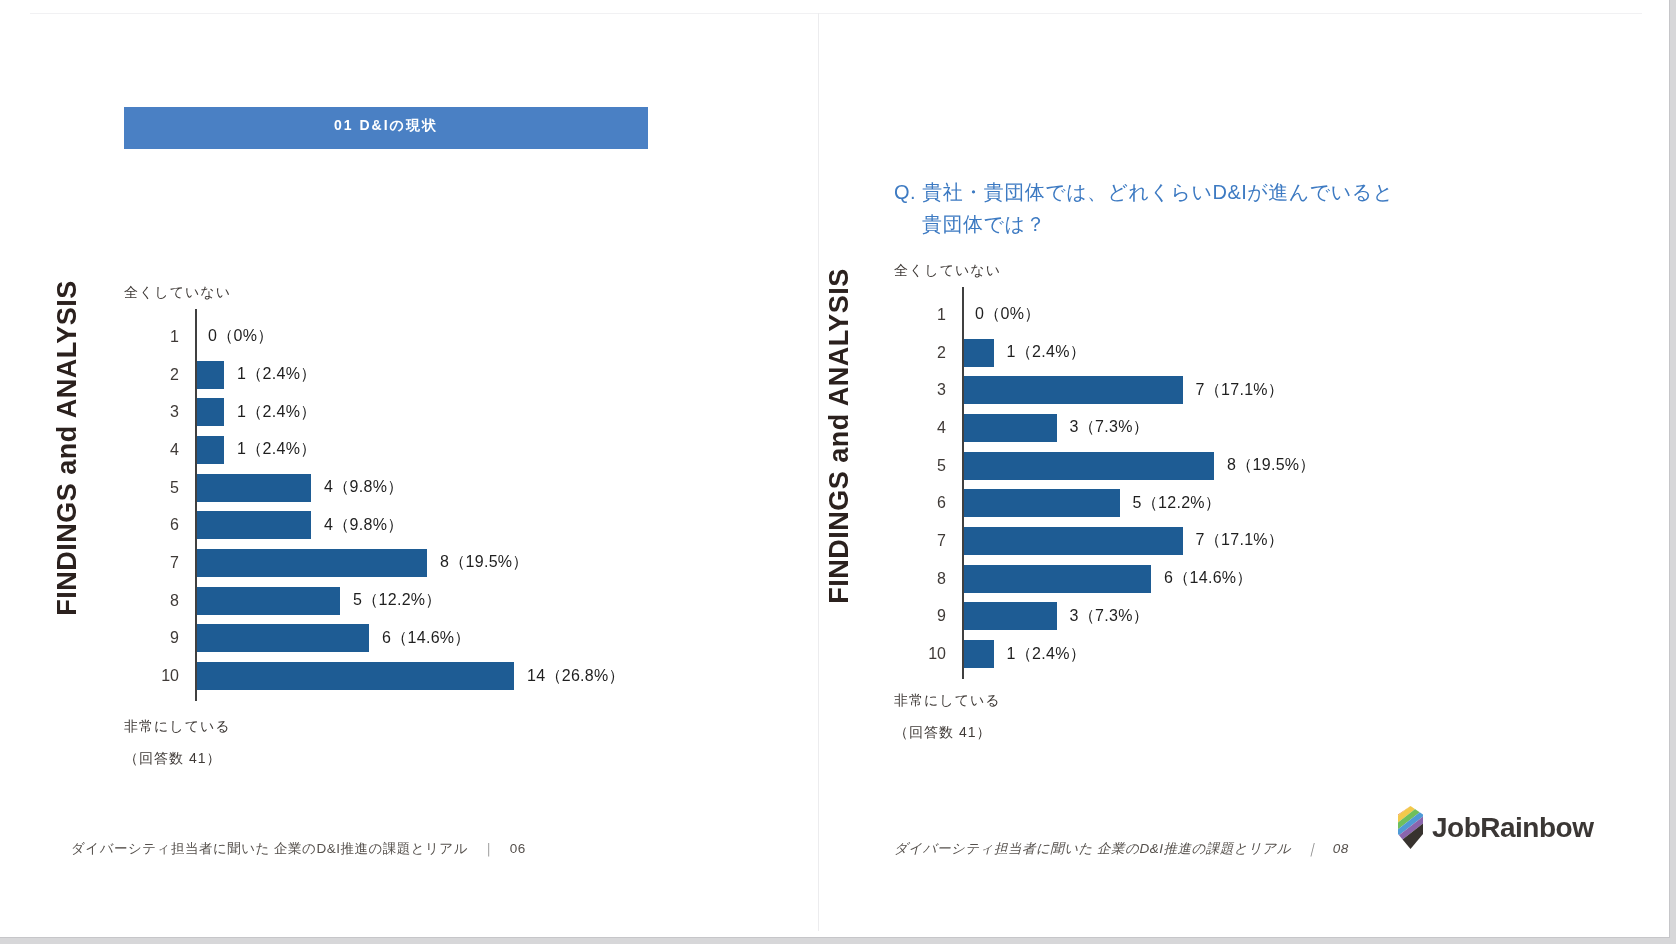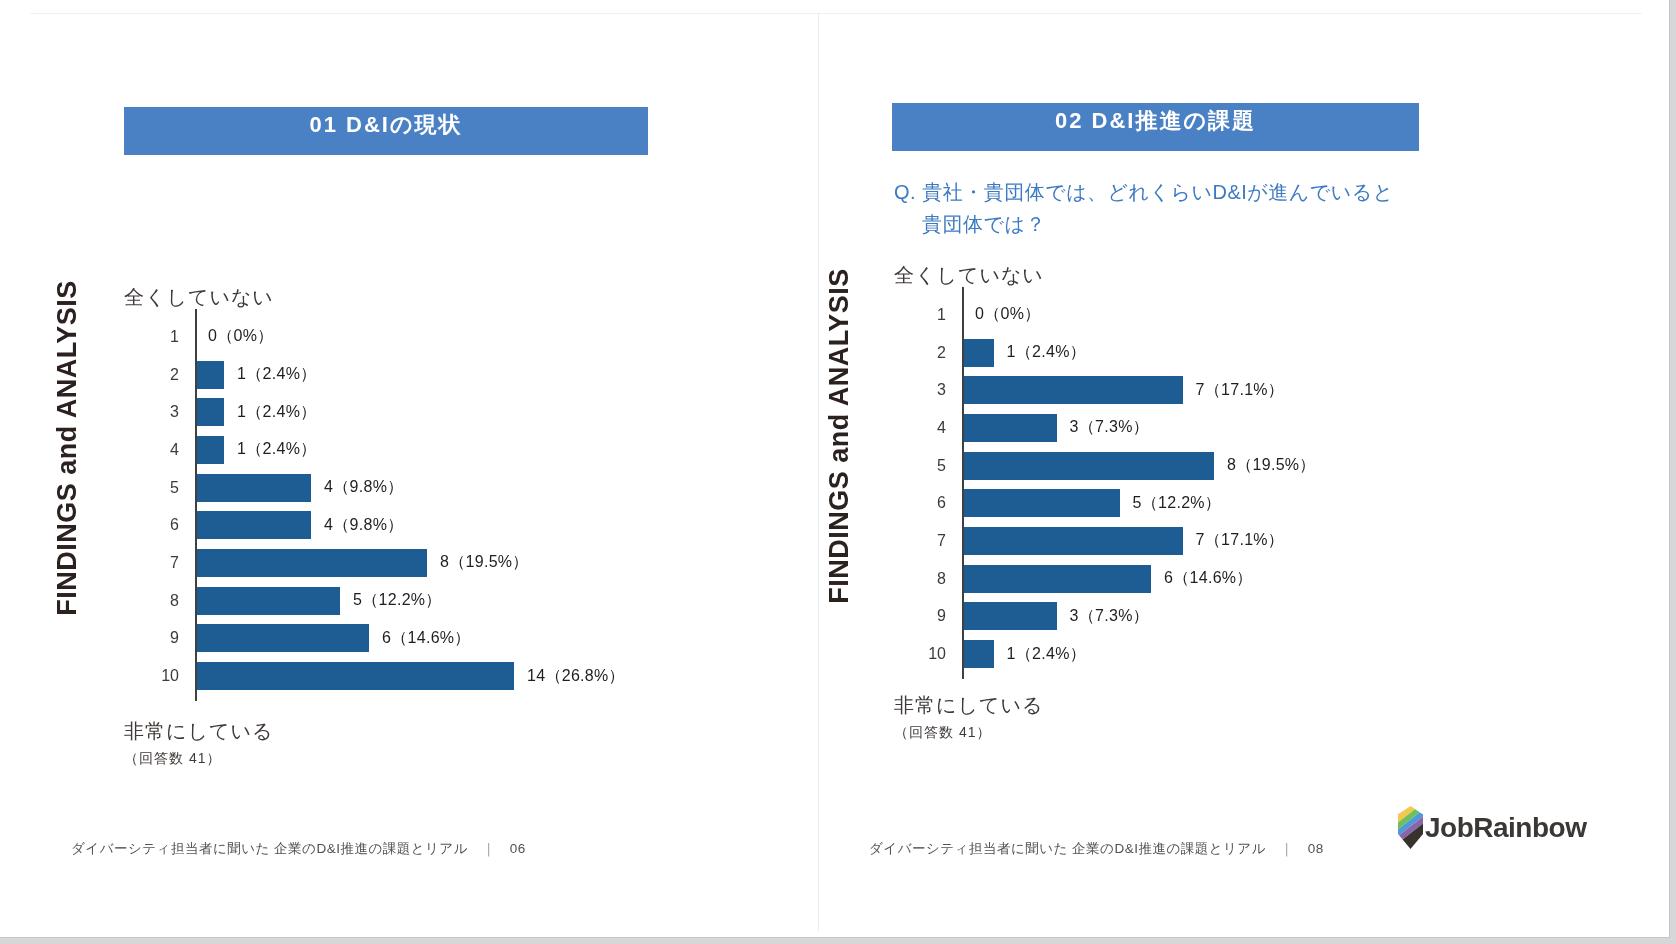--- a/index.html
+++ b/index.html
@@ -11,40 +11,40 @@
   }
   .sheet {
     position:absolute; left:0; top:0; width:1670px; height:938px;
     background:#ffffff; box-sizing:border-box;
     border-right:1px solid #c6c6c9; border-bottom:1px solid #c6c6c9;
   }
   .top-hairline { position:absolute; left:30px; top:13px; width:1612px; height:1px; background:#f1f1f3; }
   .page-divider { position:absolute; left:818px; top:13px; width:1px; height:918px; background:#ececee; }
 
   .banner {
-    position:absolute; height:48px; line-height:36px; text-align:center;
-    background:var(--banner); color:#ffffff; font-size:22px; font-weight:700; letter-spacing:2px;
+    position:absolute; height:42px; line-height:36px; text-align:center;
+    background:var(--banner); color:#ffffff; font-size:14px; font-weight:700; letter-spacing:2px;
   }
   .banner-left  { left:124px; top:107px; width:524px; }
   .banner-right { left:892px; top:103px; width:527px; }
 
   .sec-title {
     position:absolute; left:124px; top:176px;
     font-size:30px; font-weight:800; letter-spacing:2px; color:var(--heading);
   }
   .question {
     position:absolute; color:var(--question);
     font-size:20px; font-weight:400; letter-spacing:0.5px; line-height:32px;
   }
   .q-left  { left:124px; top:245px; }
   .q-right { left:894px; top:176px; }
   .q-line2 { padding-left:28px; }
 
   .scale-label {
-    position:absolute; font-size:20px; color:var(--text); letter-spacing:1px;text-align:center;
+    position:absolute; font-size:14px; color:var(--text); letter-spacing:1px;text-align:center;
   }
   .respondents {
     position:absolute; font-size:14px; color:var(--text); letter-spacing:1px;
   }
 
   .chart { position:absolute; }
   .chart .axis {
     position:absolute; left:64px; top:-9px; width:1.5px; height:392px; background:var(--axis);
   }
   .crow { display:flex; align-items:center; height:37.7px; }
@@ -63,24 +63,24 @@
     font-size:27px; font-weight:800; letter-spacing:0.5px; white-space:nowrap;
     color:var(--findings);
   }
   .vlabel-left  { left:50px;  top:628px; }
   .vlabel-right { left:822px; top:616px; }
 
   .footer {
     position:absolute; top:840px; font-size:13.5px; color:var(--footer); letter-spacing:0.5px;margin-left:16px;
   }
   .footer-left  { left:55px; }
-  .footer-right { left:853px; }
+  .footer-right { left:878px;font-style:italic; }
   .footer .sep { margin:0 14px; color:#8a8a8a; }
 
-  .logo { position:absolute; left:1398px; top:806px; display:flex; align-items:center; gap:2px; }
+  .logo { position:absolute; left:1398px; top:806px; display:flex; align-items:center; gap:9px; }
   .logo-text { font-size:28px; font-weight:800; letter-spacing:-0.5px; color:var(--logo_text); }
 </style>
 </head>
 <body>
 
 <div class="sheet">
   <div class="top-hairline"></div>
   <div class="page-divider"></div>
 
   <div class="banner banner-left">01  D&amp;Iの現状</div>
@@ -142,21 +142,20 @@
 
   <div class="scale-label" style="left:124px; top:718px;">非常にしている</div>
   <div class="respondents" style="left:124px; top:750px;">（回答数 41）</div>
 
   <div class="vlabel vlabel-left">FINDINGS and ANALYSIS</div>
 
   <div class="footer footer-left">
     <span>ダイバーシティ担当者に聞いた 企業のD&amp;I推進の課題とリアル</span><span class="sep">｜</span><span>06</span>
   </div>
 
-  <div class="banner banner-right">02  D&amp;I推進の課題</div>
   <div class="question q-right">
     <div>Q. 貴社・貴団体では、どれくらいD&amp;Iが進んでいると</div>
     <div class="q-line2">貴団体では？</div>
   </div>
   <div class="scale-label" style="left:894px; top:262px;">全くしていない</div>
 
   <div class="chart" style="left:898px; top:296px;">
     <div class="axis"></div>
   <div class="crow">
         <div class="cat">1</div>

